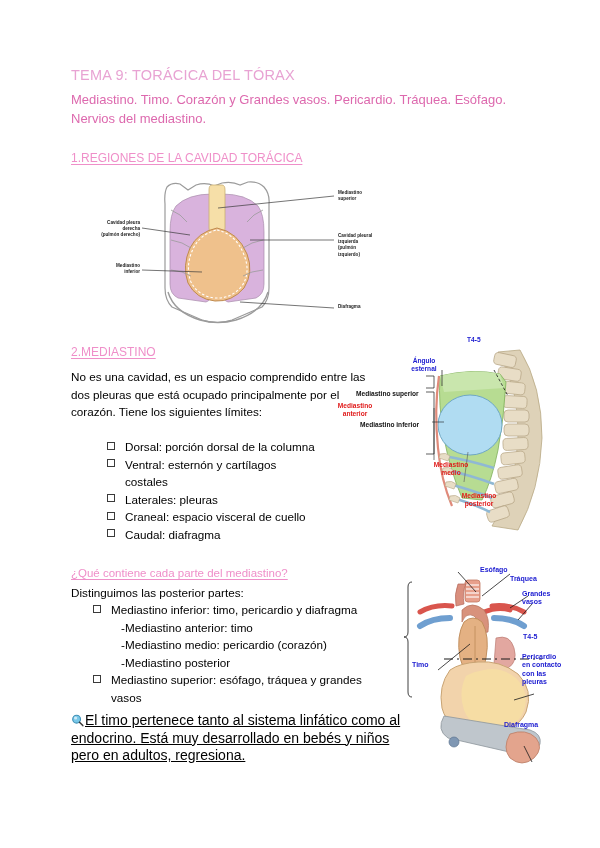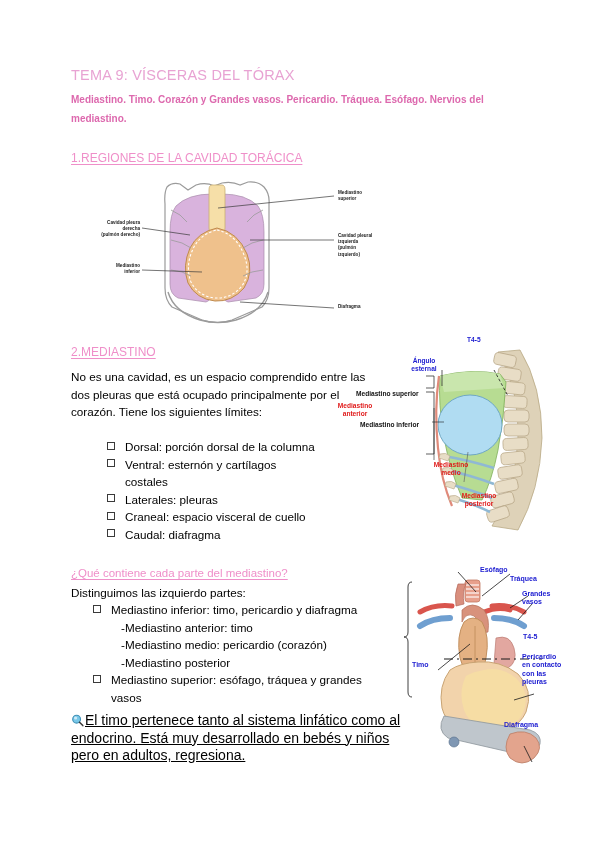--- a/index.html
+++ b/index.html
@@ -31,22 +31,22 @@
     font-weight: normal;
     letter-spacing: 0.2px;
     color: #e8a3d3;
     white-space: nowrap;
   }
   .doc-subtitle {
     position: absolute;
     left: 71px;
     top: 90px;
     width: 450px;
-    font-size: 10px;
-    font-weight: bold;
+    font-size: 13px;
+    font-weight: normal;
     line-height: 19px;
     color: #dd69ae;
   }
 
   .section-head {
     position: absolute;
     font-size: 12px;
     color: #ef8fc9;
     text-decoration: underline;
     text-underline-offset: 2px;
@@ -166,21 +166,21 @@
     font-weight: bold;
     color: #1a1ad0;
     white-space: nowrap;
   }
 </style>
 </head>
 <body>
 
 <div class="page">
 
-  <div class="doc-title">TEMA 9: VÍSCERAS DEL TÓRAX</div>
+  <div class="doc-title">TEMA 9: TORÁCICA DEL TÓRAX</div>
   <div class="doc-subtitle">Mediastino. Timo. Corazón y Grandes vasos. Pericardio. Tráquea. Esófago. Nervios del mediastino.</div>
 
   <div class="section-head" id="sec1">1.REGIONES DE LA CAVIDAD TORÁCICA</div>
 
   <div id="fig1">
     <svg width="330" height="150" viewBox="0 0 330 150" xmlns="http://www.w3.org/2000/svg">
       <g>
 
         <path d="M95 7 Q100 2 108 4 L116 10 L124 5 Q134 2 142 6 L150 3 Q160 1 168 5 L176 2 Q186 1 192 7
                  Q198 14 197 24 L197 108 Q197 120 190 127 L160 140 Q145 145 130 140 L100 127
@@ -351,21 +351,21 @@
       <span>medio</span>
     </div>
 
     <div class="lbl2 red ctr" style="left:124px; top:162px; width:66px;">
       <span>Mediastino</span><br>
       <span>posterior</span>
     </div>
   </div>
 
   <div class="section-head" id="sec3">¿Qué contiene cada parte del mediastino?</div>
-  <div class="body-text" id="intro3">Distinguimos las izquierdo partes:</div>
+  <div class="body-text" id="intro3">Distinguimos las posterior partes:</div>
 
   <ul class="chk" id="chk2">
     <li>
       <span class="box"></span>
       <span>Mediastino inferior: timo, pericardio y diafragma</span>
       <span class="sub-line">-Mediastino anterior: timo</span>
       <span class="sub-line">-Mediastino medio: pericardio (corazón)</span>
       <span class="sub-line">-Mediastino posterior</span>
     </li>
     <li>

